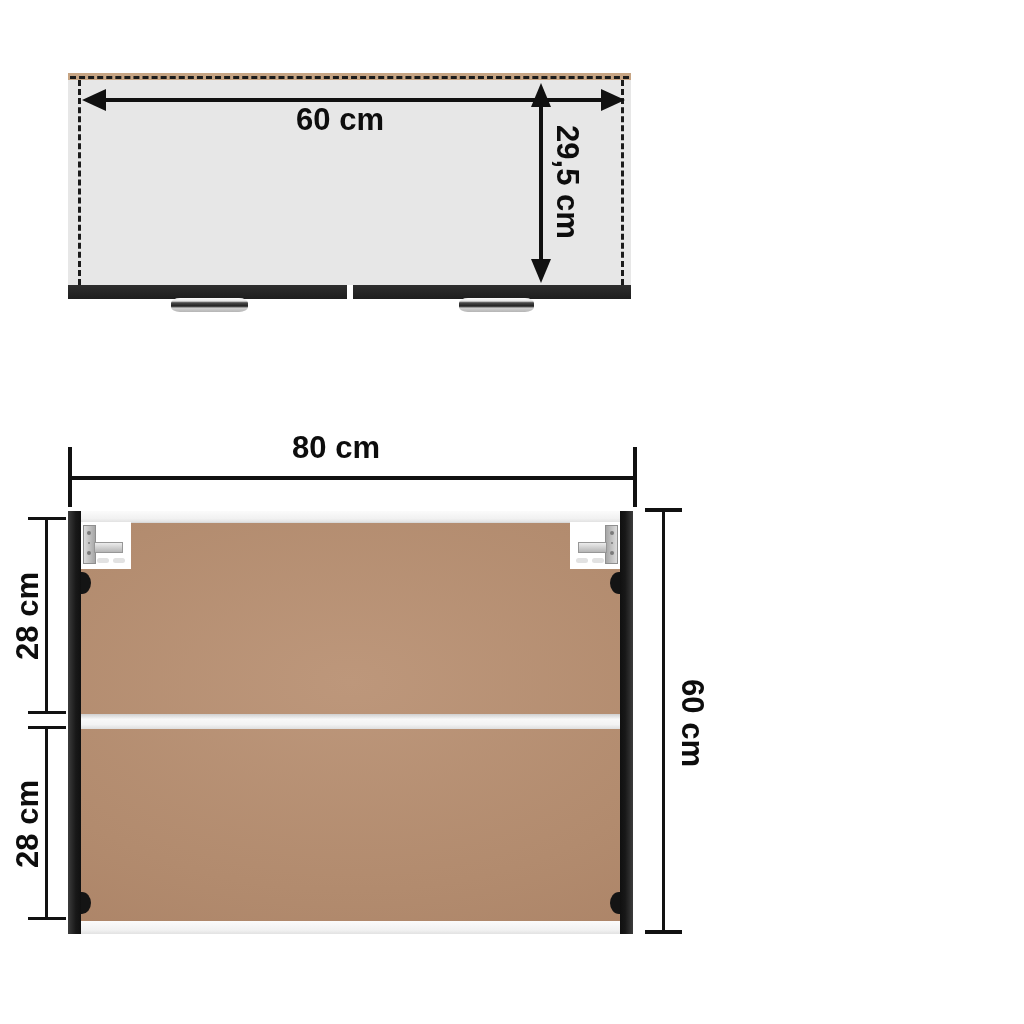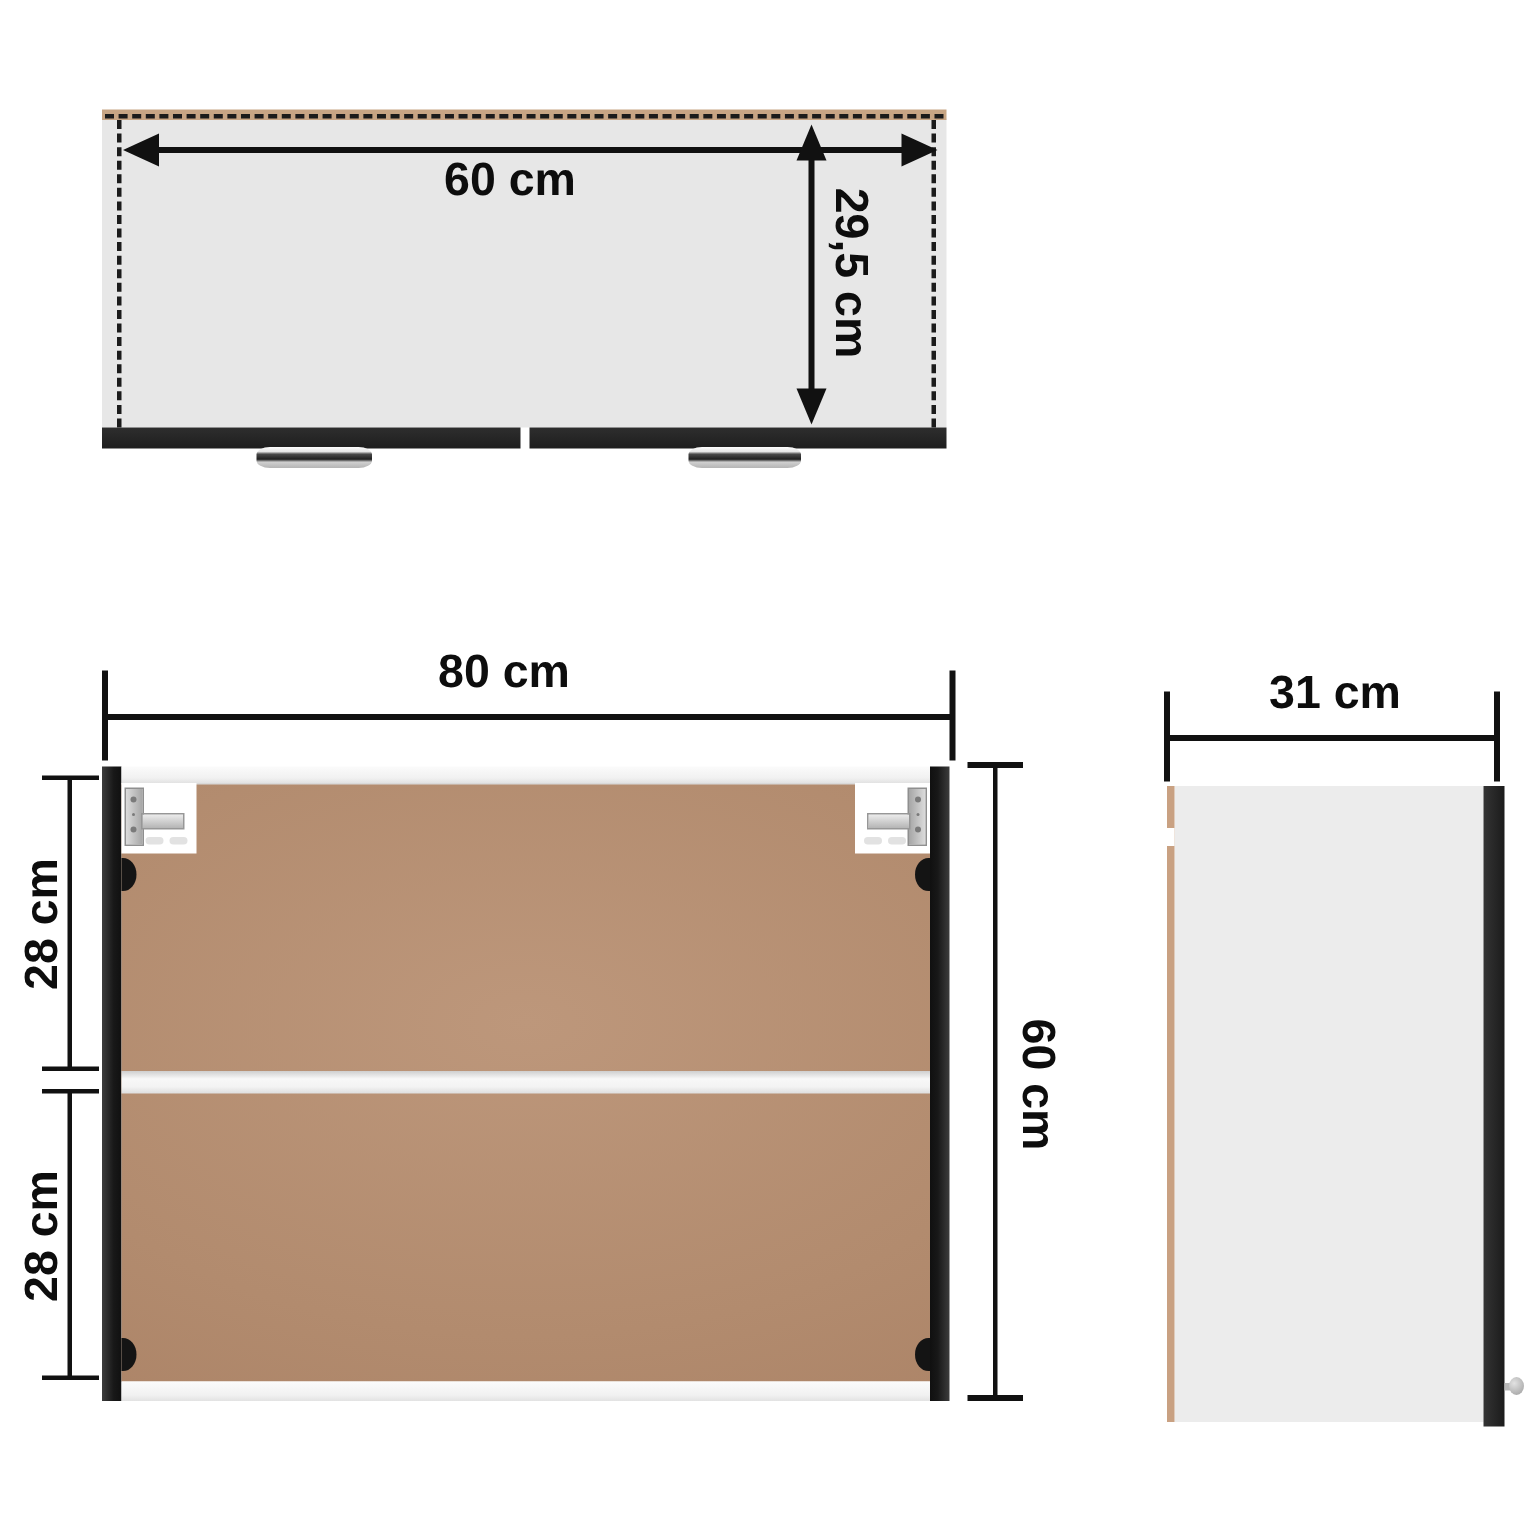--- a/index.html
+++ b/index.html
@@ -124,31 +124,14 @@
     <div class="abs ink" style="left:28px;top:310px;width:38px;height:3px;"></div>
     <div class="abs ink" style="left:28px;top:501px;width:38px;height:3px;"></div>
     <div class="dim-label rot-ccw" style="left:28px;top:408px;">28 cm</div>
 
     <div class="abs ink" style="left:662px;top:94px;width:3px;height:424px;"></div>
     <div class="abs ink" style="left:645px;top:92px;width:37px;height:4px;"></div>
     <div class="abs ink" style="left:645px;top:514px;width:37px;height:4px;"></div>
     <div class="dim-label rot-cw" style="left:692px;top:307px;">60 cm</div>
   </div>
 
-  <div class="abs" style="left:740px;top:430px;width:284px;height:594px;">
-
-    <div class="abs ink" style="left:38px;top:60px;width:221px;height:4px;"></div>
-    <div class="abs ink" style="left:36px;top:31px;width:4px;height:60px;"></div>
-    <div class="abs ink" style="left:256px;top:31px;width:4px;height:60px;"></div>
-    <div class="dim-label ctr" style="left:150px;top:14px;">31 cm</div>
-
-    <div class="abs" style="left:43px;top:94px;width:206px;height:424px;background:#ececec;"></div>
-
-    <div class="abs" style="left:38px;top:94px;width:5px;height:424px;background:#c9a182;"></div>
-    <div class="abs" style="left:38px;top:122px;width:5px;height:12px;background:#ffffff;"></div>
-
-    <div class="abs" style="left:249px;top:94px;width:14px;height:427px;background:linear-gradient(90deg,#343434,#1b1b1b);"></div>
-
-    <div class="abs" style="left:263px;top:492px;width:5px;height:5px;background:#b9b9b9;"></div>
-    <div class="abs" style="left:266px;top:488px;width:10px;height:12px;border-radius:50%;background:radial-gradient(circle at 35% 35%,#e2e2e2,#9c9c9c);"></div>
-  </div>
 
 </div>
 
 </body></html>

